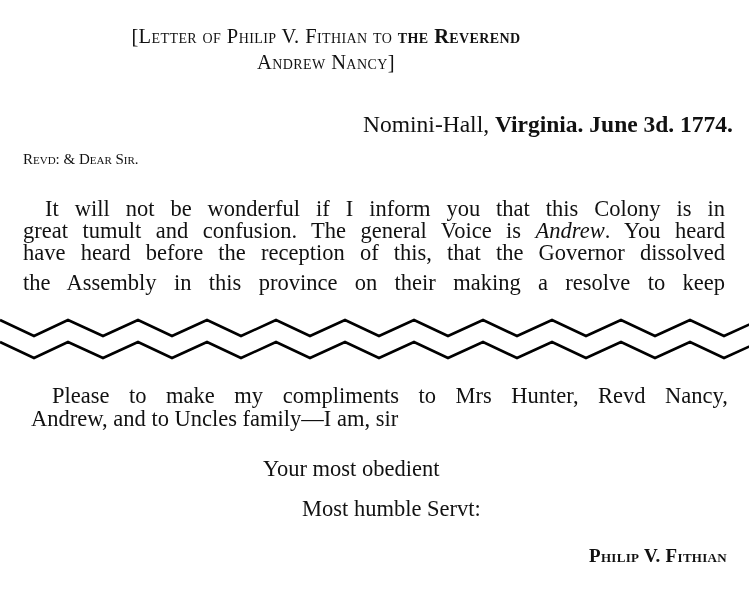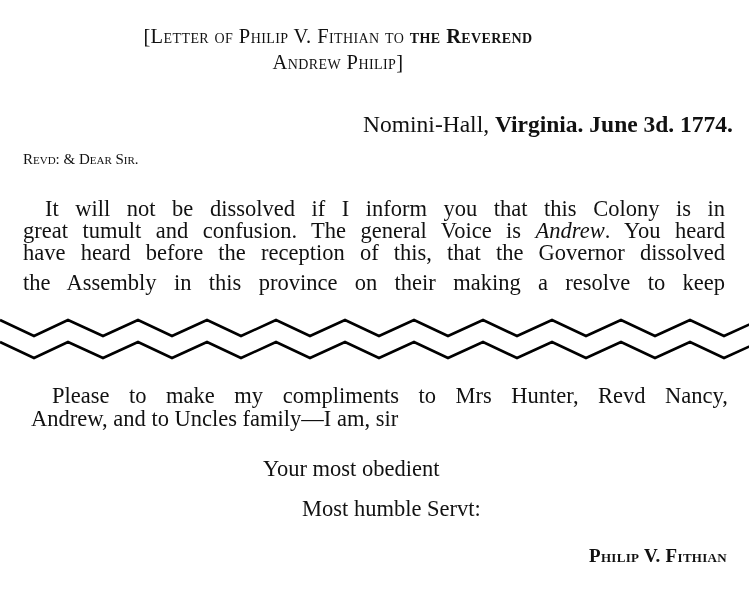--- a/index.html
+++ b/index.html
@@ -15,21 +15,21 @@
       font-family: "Liberation Serif", "DejaVu Serif", serif;
       color: #111111;
     }
     .line {
       position: absolute;
       white-space: nowrap;
       font-size: 22.5px;
       line-height: 1;
     }
     .heading {
-      left: 12px;
+      left: 0;
       width: 652px;
       text-align: center;
       font-size: 20.5px;
       font-variant: small-caps;
       letter-spacing: 0.4px;
     }
     .heading .bold { font-weight: bold; }
     .dateline {
       right: 16px;
       font-size: 23.5px;
@@ -80,29 +80,29 @@
       height: 60px;
     }
     em { font-style: italic; }
   </style>
 </head>
 <body>
 
 <div class="line heading" style="top:26px;">
   <span>[Letter of Philip V. Fithian to </span><span class="bold">the Reverend</span>
 </div>
-<div class="line heading" style="top:52px;">Andrew Philip]</div>
+<div class="line heading" style="top:52px;">Andrew Nancy]</div>
 
 <div class="line dateline" style="top:97px;margin-top:16px;">
   <span>Nomini-Hall, </span><span class="bold">Virginia. June 3d. 1774.</span>
 </div>
 
 <div class="line salutation" style="top:152px;">Revd: &amp; Dear Sir.</div>
 
-<div class="line body-line indent" style="top:198px;">It will not be dissolved if I inform you that this Colony is in</div>
+<div class="line body-line indent" style="top:198px;">It will not be wonderful if I inform you that this Colony is in</div>
 <div class="line body-line" style="top:220px;">
   <span>great tumult and confusion. The general Voice is</span> <em>Andrew</em><span>. You heard</span>
 </div>
 <div class="line body-line" style="top:242px;">have heard before the reception of this, that the Governor dissolved</div>
 <div class="line body-line" style="top:272px;">the Assembly in this province on their making a resolve to keep</div>
 
 <svg class="zigzag" viewBox="0 0 749 60" xmlns="http://www.w3.org/2000/svg">
   <polyline fill="none" stroke="#000" stroke-width="2.6" stroke-linejoin="miter" points="0,10 34,26 68,10 103,26 138,10 172,26 207,10 241,26 276,10 310,26 345,10 379,26 414,10 448,26 483,10 517,26 552,10 586,26 621,10 655,26 690,10 724,26 759,10"></polyline>
   <polyline fill="none" stroke="#000" stroke-width="2.6" stroke-linejoin="miter" points="0,32 34,48 68,32 103,48 138,32 172,48 207,32 241,48 276,32 310,48 345,32 379,48 414,32 448,48 483,32 517,48 552,32 586,48 621,32 655,48 690,32 724,48 759,32"></polyline>
 </svg>

